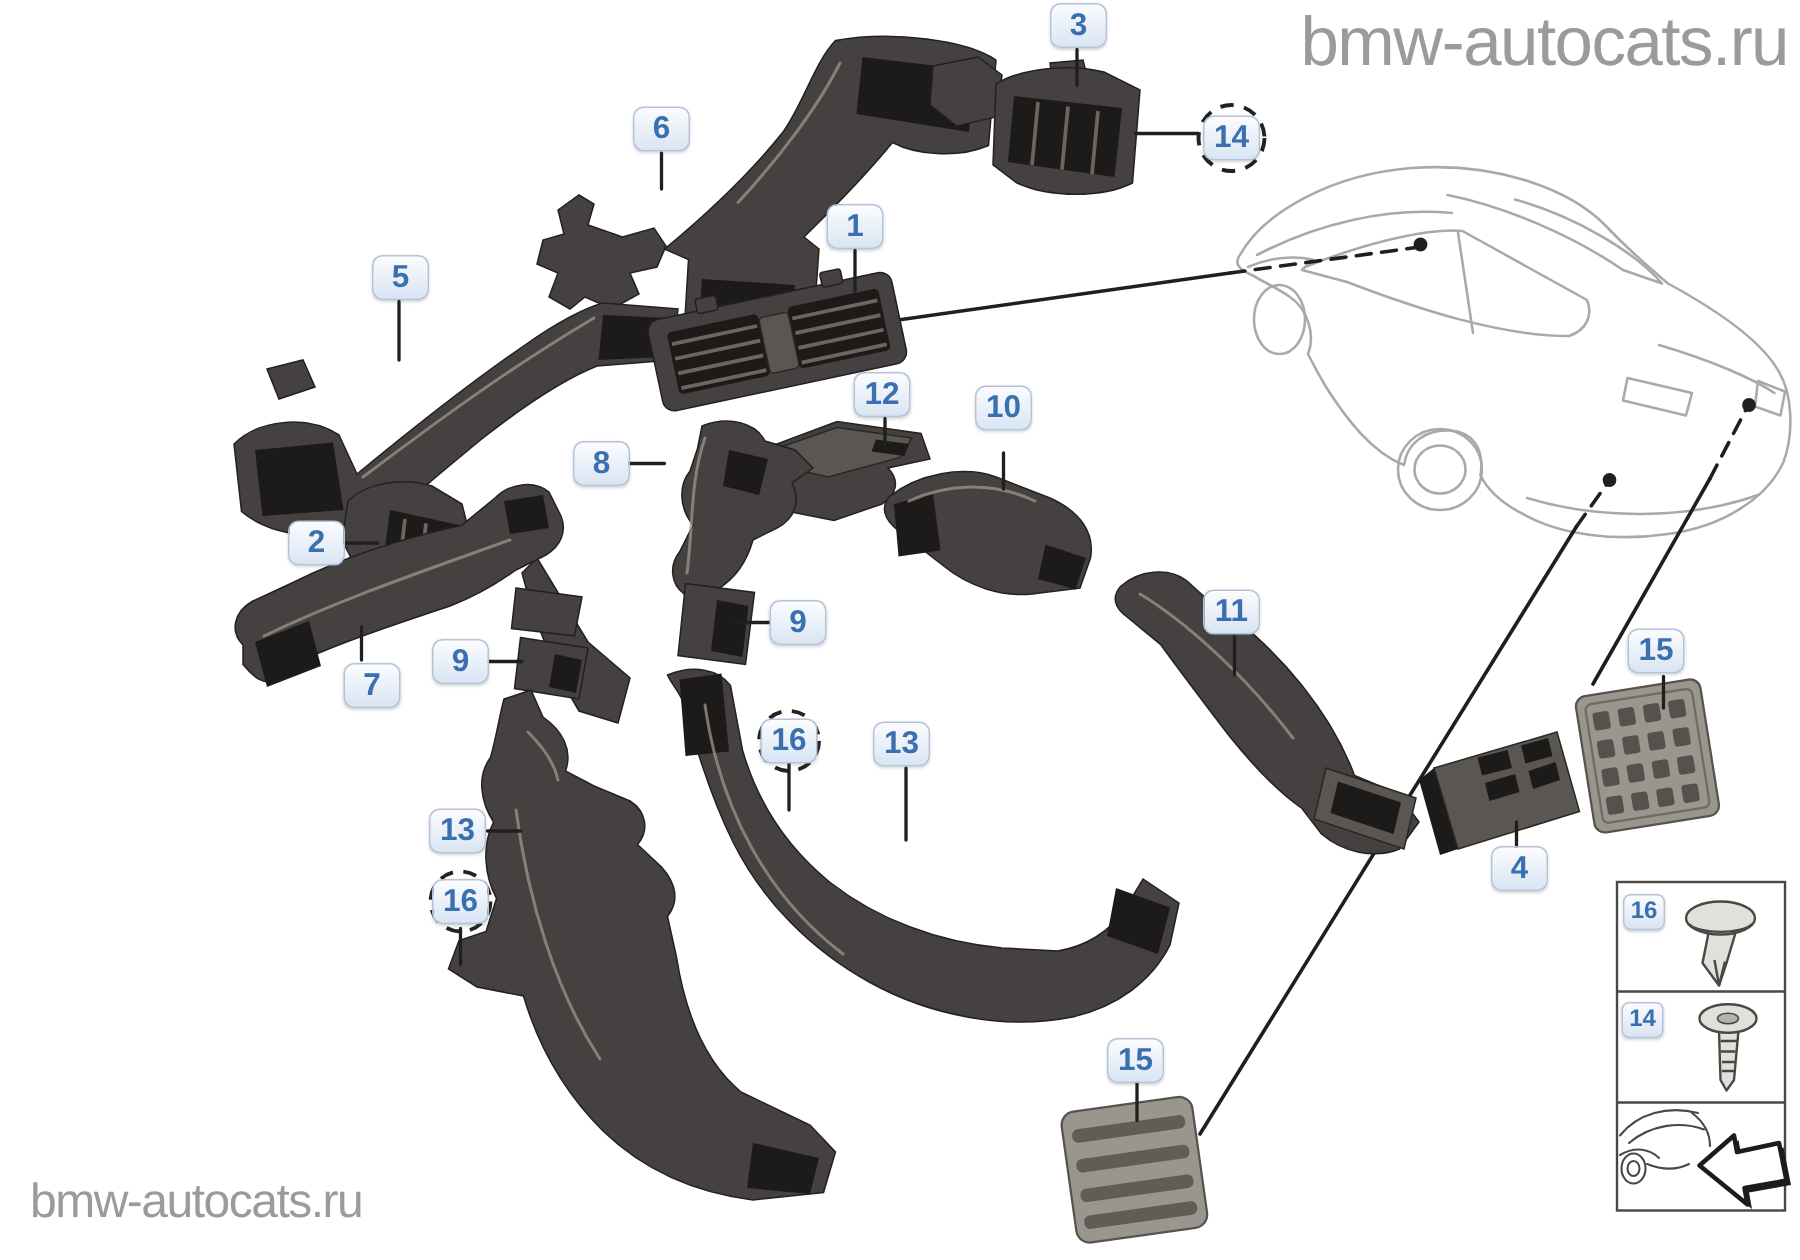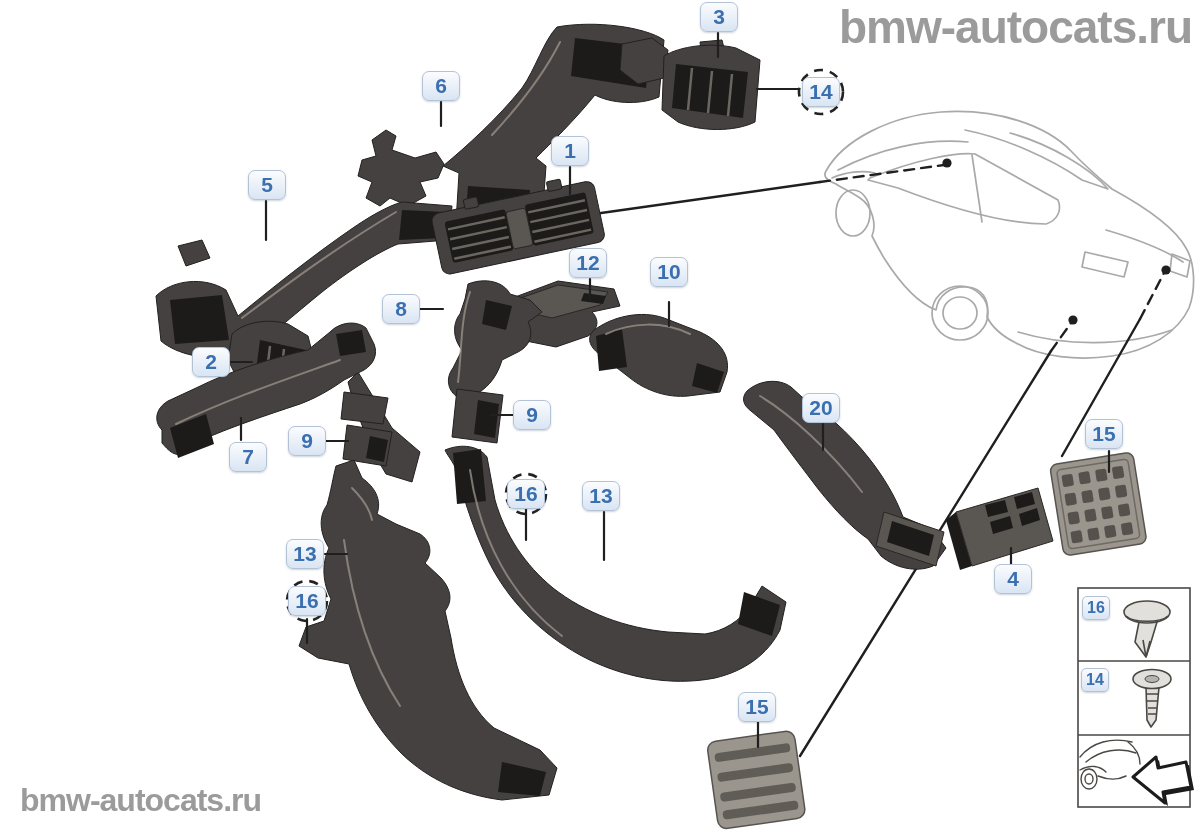--- a/index.html
+++ b/index.html
@@ -2,21 +2,21 @@
 <html style="--callout_blue: #3a6fb0; --label_bg_top: #fbfcfe; --label_bg_bottom: #d9e5f3; --label_border: #b4c2d6; --part_gray: #454140; --part_shadow: #1d1b19; --grille_gray: #9a958d; --connector_black: #1f1f1f; --car_outline_gray: #a9a9a9; --watermark_gray: #9b9b9b;"><head>
 <meta charset="utf-8">
 <style>
   html,body{margin:0;padding:0;background:#ffffff;}
   #stage{
     position:relative;width:1200px;height:840px;overflow:hidden;background:#ffffff;
     font-family:"Liberation Sans", sans-serif;
   }
   #stage svg{position:absolute;left:0;top:0;}
   
-  .wm{position:absolute;color:var(--watermark_gray,#9b9b9b);font-weight:bold;letter-spacing:-1px;}
+  .wm{position:absolute;color:var(--watermark_gray,#9b9b9b);font-weight:normal;letter-spacing:-1px;}
   .wm-tr{top:0px;right:8px;font-size:46px;}
   .wm-bl{left:20px;top:782px;font-size:32px;}
   
   .co{
     position:absolute;transform:translate(-50%,-50%);
     min-width:24px;height:26px;line-height:26px;padding:1px 6px;
     text-align:center;font-size:21px;font-weight:bold;
     color:var(--callout_blue,#3a6fb0);
     background:linear-gradient(180deg,var(--label_bg_top,#fbfcfe) 0%,var(--label_bg_bottom,#d9e5f3) 100%);
     border:1px solid var(--label_border,#b4c2d6);
@@ -257,21 +257,21 @@
   <div class="co" style="left:441px;top:86px">6</div>
   <div class="co" style="left:570px;top:151px">1</div>
   <div class="co" style="left:267px;top:185px">5</div>
   <div class="co" style="left:588px;top:263px">12</div>
   <div class="co" style="left:669px;top:272px">10</div>
   <div class="co" style="left:401px;top:309px">8</div>
   <div class="co" style="left:211px;top:362px">2</div>
   <div class="co" style="left:532px;top:415px">9</div>
   <div class="co" style="left:307px;top:441px">9</div>
   <div class="co" style="left:248px;top:457px">7</div>
-  <div class="co" style="left:821px;top:408px">20</div>
+  <div class="co" style="left:821px;top:408px">11</div>
   <div class="co" style="left:526px;top:494px">16</div>
   <div class="co" style="left:601px;top:496px">13</div>
   <div class="co" style="left:305px;top:554px">13</div>
   <div class="co" style="left:307px;top:601px">16</div>
   <div class="co" style="left:1104px;top:434px">15</div>
   <div class="co" style="left:1013px;top:579px">4</div>
   <div class="co" style="left:757px;top:707px">15</div>
   <div class="co co-sm" style="left:1096px;top:608px">16</div>
   <div class="co co-sm" style="left:1095px;top:680px">14</div>
 

